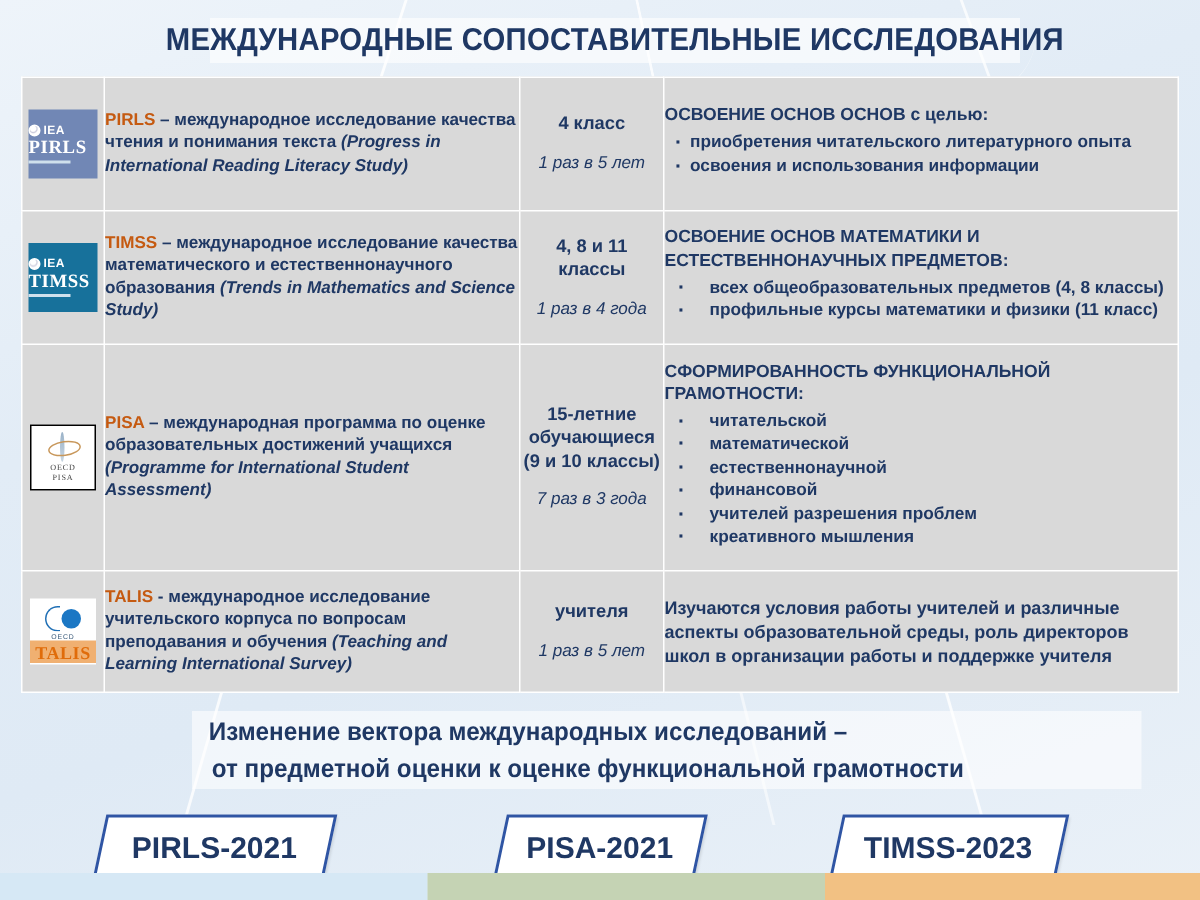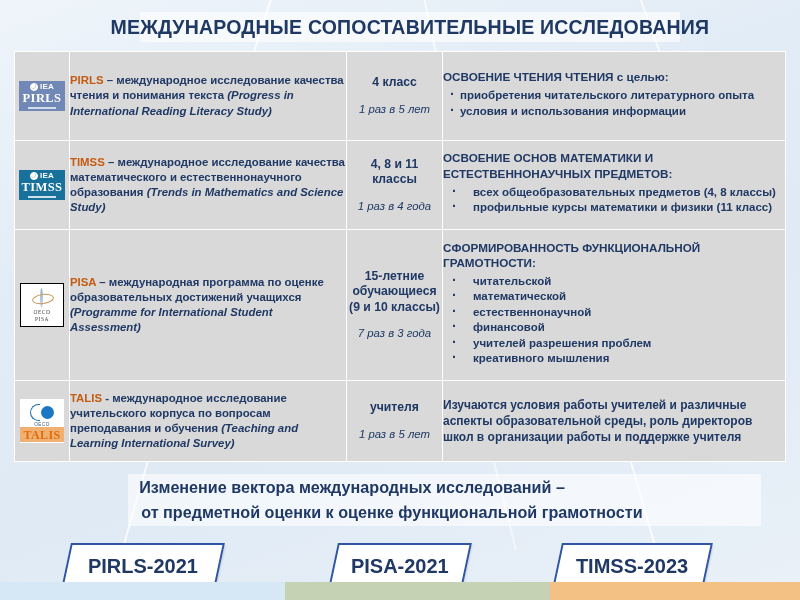--- a/index.html
+++ b/index.html
@@ -69,22 +69,22 @@
     padding-left:13px;position:relative;
   }
   .goal-list li:before{
     content:"\00B7";position:absolute;left:3px;top:-1px;font-size:14px;font-weight:bold;
   }
   .goal-list.indented li{padding-left:26px;}
   .goal-list.indented li:before{left:5px;}
   .goal-plain{font-size:12px;line-height:16px;color:#1f3864;font-weight:bold;}
 
   
-  .logo-box{width:46px;height:30px;margin:0 auto;display:flex;flex-direction:column;
-            align-items:center;justify-content:center;}
+  .logo-box{width:46px;height:46px;margin:0 auto;display:flex;flex-direction:column;
+            align-items:flex-start;justify-content:center;}
   .logo-pirls{background:#7187b5;}
   .logo-timss{background:#17719b;}
   .logo-iea{font-size:8px;font-weight:bold;color:#fff;letter-spacing:.3px;
             display:flex;align-items:center;gap:2px;line-height:1;}
   .iea-globe{width:8px;height:8px;border-radius:50%;
              background:radial-gradient(circle at 35% 30%,#fff 0%,#fff 30%,#ccd 45%,#fff 60%);
              border:1px solid #fff;box-sizing:border-box;}
   .logo-name{font-family:"Liberation Serif",serif;font-size:12.5px;font-weight:bold;
              color:#fff;letter-spacing:.4px;line-height:1.05;margin-top:1px;}
   .logo-rule{width:28px;height:2px;background:#cfe0ec;margin-top:1px;}
@@ -176,24 +176,24 @@
         </div>
       </td>
       <td class="c-desc">
         <div class="desc"><span class="acr">PIRLS</span><span> – международное исследование качества чтения и понимания текста </span><span class="en">(Progress in International Reading Literacy Study)</span></div>
       </td>
       <td class="c-grade">
         <div class="grade">4 класс</div>
         <div class="freq">1 раз в 5 лет</div>
       </td>
       <td class="c-goal">
-        <div class="goal-head">ОСВОЕНИЕ ЧТЕНИЯ ЧТЕНИЯ с целью:</div>
+        <div class="goal-head">ОСВОЕНИЕ ОСНОВ ОСНОВ с целью:</div>
         <ul class="goal-list">
             <li>приобретения читательского литературного опыта</li>
-            <li>условия и использования информации</li>
+            <li>освоения и использования информации</li>
           </ul>
       </td>
     </tr>
 
     <tr style="height:89px;">
       <td class="c-logo">
         <div class="logo-box logo-timss">
           <div class="logo-iea">
             <span class="iea-globe"></span>
             <span>IEA</span>

